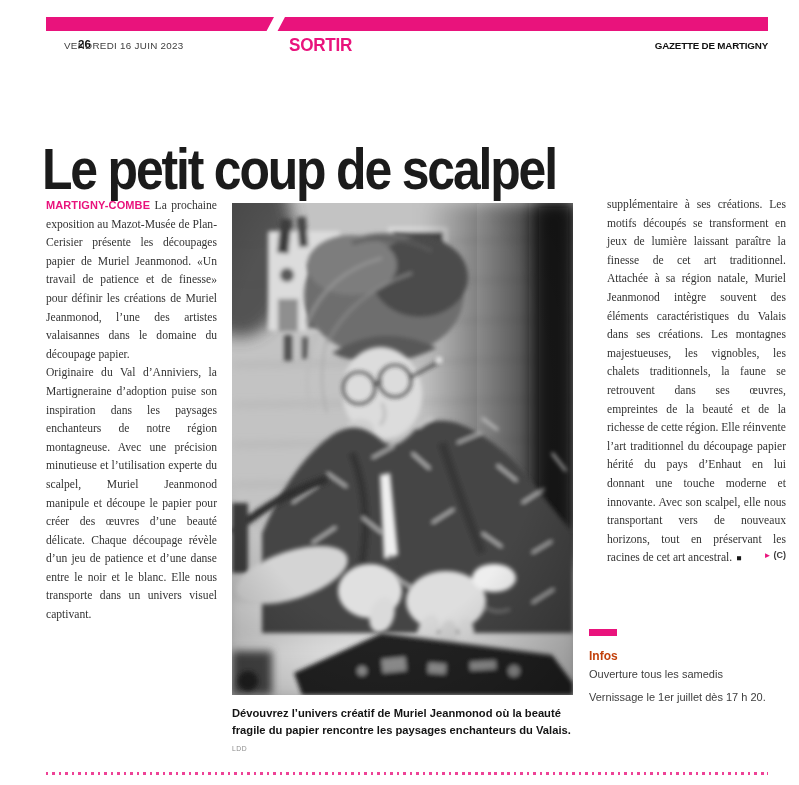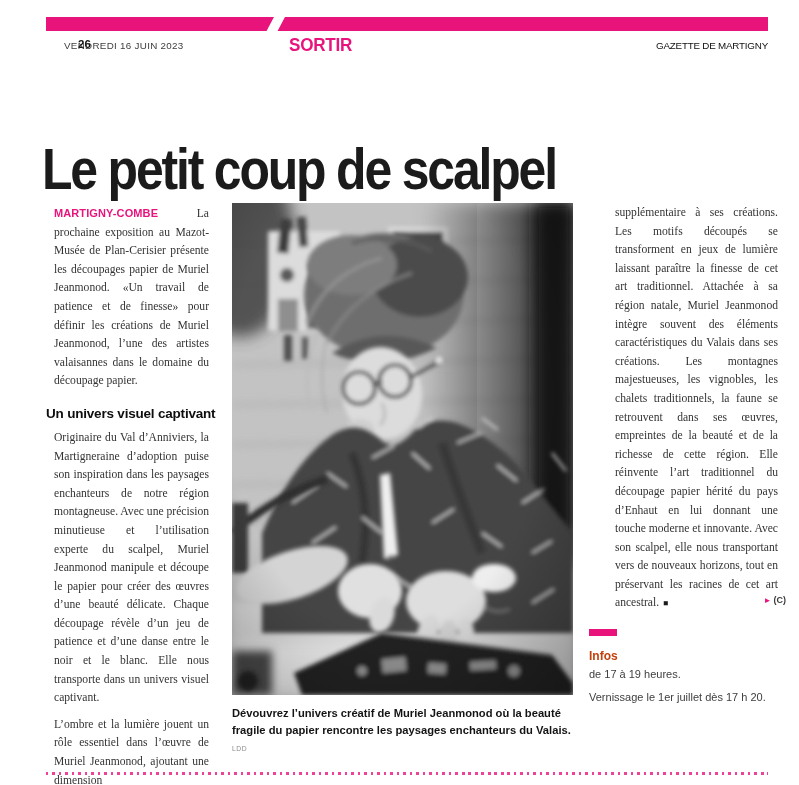--- a/index.html
+++ b/index.html
@@ -9,29 +9,29 @@
   }
   
   .topbar{position:absolute;left:46px;top:17px;width:722px;height:14px;
     background:var(--color-accent,#E9137C);}
   .topbar-notch{position:absolute;left:224px;top:-1px;width:11px;height:17px;
     background:#fff;transform:skewX(-28deg);}
   .pageno{position:absolute;left:46px;top:38px;font-size:11.5px;font-weight:bold;color:#101010;margin-left:32px;}
   .date{position:absolute;left:64px;top:40px;font-size:9.8px;color:#3d3d3d;letter-spacing:.3px;}
   .section-label{position:absolute;left:289px;top:34px;font-size:19px;font-weight:bold;
     color:var(--color-accent,#E9137C);letter-spacing:-.3px;transform:scaleX(.9);transform-origin:left top;}
-  .masthead{position:absolute;right:31px;top:40px;font-size:9.8px;font-weight:normal;color:#101010;letter-spacing:-.2px;}
+  .masthead{position:absolute;right:31px;top:40px;font-size:9.8px;font-weight:bold;color:#101010;letter-spacing:-.2px;}
   
   .headline{position:absolute;left:42px;top:96px;font-size:58px;font-weight:bold;color:#1b1b1b;
     letter-spacing:-2.5px;white-space:nowrap;transform:scaleX(.86);transform-origin:left top;}
   
   .col-left{position:absolute;left:46px;top:196px;width:171px;}
   .col-right{position:absolute;left:607px;top:196px;width:179px;}
   .body-text{font-family:"Liberation Serif",serif;font-size:11.6px;line-height:18.6px;
-    color:#333;text-align:justify;margin:8px;hyphens:auto;}
+    color:#333;text-align:justify;margin:0;hyphens:auto;}
   .lead-loc{font-family:"Liberation Sans",sans-serif;font-weight:bold;font-size:11px;
     color:var(--color-accent,#E9137C);letter-spacing:.1px;}
   .subhead{font-size:13.5px;font-weight:bold;color:#0e0e0e;margin:15px 0 6px;letter-spacing:-.2px;}
   .rcol-para{position:relative;}
   .endsq{font-size:8.5px;margin-left:4px;color:#1a1a1a;}
   .credit-c{position:absolute;right:0;bottom:2px;background:#fff;padding-left:5px;
     font-family:"Liberation Sans",sans-serif;font-size:9px;font-weight:bold;color:#3a3a3a;}
   .credit-c .tri{color:var(--color-accent,#E9137C);font-size:8px;margin-right:2px;}
   
   .photo{position:absolute;left:232px;top:203px;width:341px;height:492px;overflow:hidden;background:#bdbdbd;}
@@ -55,23 +55,21 @@
 </div>
 <div class="pageno">26</div>
 <div class="date">VENDREDI 16 JUIN 2023</div>
 <div class="section-label">SORTIR</div>
 <div class="masthead">GAZETTE DE MARTIGNY</div>
 
 <h1 class="headline">Le petit coup de scalpel</h1>
 
 <div class="col-left">
   <p class="body-text"><span class="lead-loc">MARTIGNY-COMBE</span> <span>La prochaine exposition au Mazot-Musée de Plan-Cerisier présente les découpages papier de Muriel Jeanmonod. «Un travail de patience et de finesse» pour définir les créations de Muriel Jeanmonod, l’une des artistes valaisannes dans le domaine du découpage papier.</span></p>
-  <div class="subhead">Un univers visuel captivant</div>
   <p class="body-text">Originaire du Val d’Anniviers, la Martigneraine d’adoption puise son inspiration dans les paysages enchanteurs de notre région montagneuse. Avec une précision minutieuse et l’utilisation experte du scalpel, Muriel Jeanmonod manipule et découpe le papier pour créer des œuvres d’une beauté délicate. Chaque découpage révèle d’un jeu de patience et d’une danse entre le noir et le blanc. Elle nous transporte dans un univers visuel captivant.</p>
-  <p class="body-text">L’ombre et la lumière jouent un rôle essentiel dans l’œuvre de Muriel Jeanmonod, ajoutant une dimension</p>
 </div>
 
 <div class="photo">
   <svg viewBox="0 0 341 492" width="341" height="492" xmlns="http://www.w3.org/2000/svg">
     <defs>
       <filter id="b2" x="-20%" y="-20%" width="140%" height="140%">
           <feGaussianBlur stdDeviation="2"></feGaussianBlur>
         </filter>
       <filter id="b4" x="-30%" y="-30%" width="160%" height="160%">
           <feGaussianBlur stdDeviation="4"></feGaussianBlur>
@@ -211,17 +209,17 @@
 
 <div class="col-right">
   <div class="rcol-para">
     <p class="body-text"><span>supplémentaire à ses créations. Les motifs découpés se transforment en jeux de lumière laissant paraître la finesse de cet art traditionnel. Attachée à sa région natale, Muriel Jeanmonod intègre souvent des éléments caractéristiques du Valais dans ses créations. Les montagnes majestueuses, les vignobles, les chalets traditionnels, la faune se retrouvent dans ses œuvres, empreintes de la beauté et de la richesse de cette région. Elle réinvente l’art traditionnel du découpage papier hérité du pays d’Enhaut en lui donnant une touche moderne et innovante. Avec son scalpel, elle nous transportant vers de nouveaux horizons, tout en préservant les racines de cet art ancestral.</span><span class="endsq">■</span><span class="credit-c"><span class="tri">►</span><span>(C)</span></span></p>
   </div>
 </div>
 
 <div class="infos">
   <div class="infos-bar"></div>
   <div class="infos-title">Infos</div>
-  <div class="infos-line">de 17 à 19 heures.</div>
+  <div class="infos-line">Ouverture tous les samedis</div>
   <div class="infos-line">Vernissage le 1er juillet dès 17 h 20.</div>
 </div>
 
 <div class="bottom-rule"></div>
 
 </body></html>

